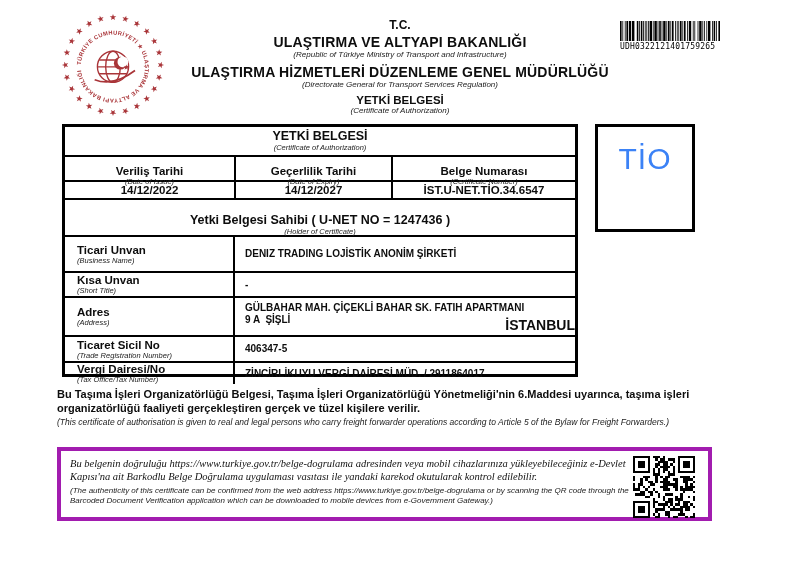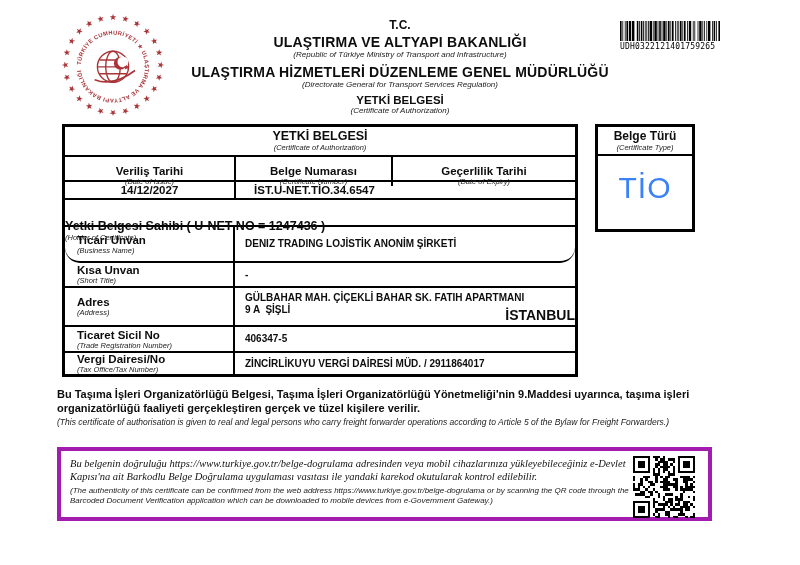--- a/index.html
+++ b/index.html
@@ -28,24 +28,24 @@
   .title-row{height:30px;text-align:center;padding-top:3px;}
   .bt{font-weight:bold;font-size:12.5px;line-height:13px;}
   .cap{font-style:italic;font-size:7.5px;line-height:9px;color:#222;}
   .cols-row{height:25px;display:grid;grid-template-columns:171px 157px 1fr;text-align:center;}
   .cols-row>div{border-right:2px solid #000;padding-top:8px;box-sizing:border-box;}
   .cols-row>div:last-child{border-right:none;}
   .chead{font-weight:bold;font-size:11.5px;line-height:12px;}
   .vals-row{height:18px;display:grid;grid-template-columns:171px 157px 1fr;text-align:center;font-weight:bold;font-size:11.5px;}
   .vals-row>div{border-right:2px solid #000;line-height:16px;box-sizing:border-box;}
   .vals-row>div:last-child{border-right:none;}
-  .holder-row{height:27px;padding-top:20px;}
+  .holder-row{height:37px;text-align:center;padding-top:14px;}
   .frow{display:flex;border-bottom:2px solid #000;box-sizing:border-box;flex:none;}
   .frow.last{border-bottom:none;flex:1;}
-  .r-ticari{height:36px;border-radius:15px;} .r-kisa{height:25px;} .r-adres{height:39px;} .r-sicil{height:26px;}
+  .r-ticari{height:36px;} .r-kisa{height:25px;} .r-adres{height:39px;} .r-sicil{height:26px;}
   .flabel{width:170px;border-right:2px solid #000;box-sizing:border-box;padding-left:12px;display:flex;flex-direction:column;justify-content:center;}
   .fname{font-weight:bold;font-size:11.5px;line-height:12px;}
   .fvalue{flex:1;display:flex;align-items:center;padding:0 8px 0 10px;font-weight:bold;font-size:10px;line-height:12px;}
   .fvalue.top{flex-direction:column;align-items:flex-start;justify-content:flex-start;padding-top:4px;position:relative;}
   .addr-line{white-space:pre-wrap;}
   .addr-right{position:absolute;right:0;bottom:4px;font-weight:bold;font-size:14px;}
 
   
   .type-box{position:absolute;left:595px;top:124px;width:100px;height:108px;border:3px solid #000;box-sizing:border-box;background:#fff;}
   .type-head{text-align:center;border-bottom:2px solid #000;padding:3px 0 2px;}
@@ -181,29 +181,30 @@
     <div class="trow title-row">
       <div class="bt">YETKİ BELGESİ</div>
       <div class="cap">(Certificate of Authorization)</div>
     </div>
     <div class="trow cols-row">
       <div>
         <div class="chead">Veriliş Tarihi</div>
         <div class="cap">(Date of Issue)</div>
       </div>
       <div>
+        <div class="chead">Geçerlilik Tarihi</div>
+        <div class="cap">(Date of Expiry)</div>
+      </div>
+      <div>
         <div class="chead">Belge Numarası</div>
         <div class="cap">(Certificate Number)</div>
       </div>
-      <div>
-        <div class="chead">Geçerlilik Tarihi</div>
-        <div class="cap">(Date of Expiry)</div>
-      </div>
     </div>
     <div class="trow vals-row">
+      <div>14/12/2022</div>
       <div>14/12/2027</div>
       <div>İST.U-NET.TİO.34.6547</div>
     </div>
     <div class="trow holder-row">
       <div class="bt">Yetki Belgesi Sahibi ( U-NET NO = 1247436 )</div>
       <div class="cap">(Holder of Certificate)</div>
     </div>
 
     <div class="trow frow r-ticari">
       <div class="flabel">
@@ -244,29 +245,25 @@
     <div class="frow last">
       <div class="flabel">
         <div class="fname">Vergi Dairesi/No</div>
         <div class="cap">(Tax Office/Tax Number)</div>
       </div>
       <div class="fvalue">ZİNCİRLİKUYU VERGİ DAİRESİ MÜD. / 2911864017</div>
     </div>
   </div>
 
   <div class="type-box">
-    <div class="type-head">
-      <div class="type-title">Belge Türü</div>
-      <div class="type-cap">(Certificate Type)</div>
-    </div>
     <div class="type-value">TİO</div>
   </div>
 
   <div class="note">
-    <div class="note-tr">Bu Taşıma İşleri Organizatörlüğü Belgesi, Taşıma İşleri Organizatörlüğü Yönetmeliği'nin 9.Maddesi uyarınca, taşıma işleri organizatörlüğü faaliyeti gerçekleştiren gerçek ve tüzel kişilere verilir.</div>
+    <div class="note-tr">Bu Taşıma İşleri Organizatörlüğü Belgesi, Taşıma İşleri Organizatörlüğü Yönetmeliği'nin 6.Maddesi uyarınca, taşıma işleri organizatörlüğü faaliyeti gerçekleştiren gerçek ve tüzel kişilere verilir.</div>
     <div class="note-en">(This certificate of authorisation is given to real and legal persons who carry freight forwarder operations according to Article 5 of the Bylaw for Freight Forwarders.)</div>
   </div>
 
   <div class="verify-box">
     <div class="v-inner">
       <div class="v-tr">Bu belgenin doğruluğu https://www.turkiye.gov.tr/belge-dogrulama adresinden veya mobil cihazlarınıza yükleyebileceğiniz e-Devlet Kapısı'na ait Barkodlu Belge Doğrulama uygulaması vasıtası ile yandaki karekod okutularak kontrol edilebilir.</div>
       <div class="v-en">(The authenticity of this certificate can be confirmed from the web address https://www.turkiye.gov.tr/belge-dogrulama or by scanning the QR code through the Barcoded Document Verification application which can be downloaded to mobile devices from e-Government Gateway.)</div>
     </div>
     <svg id="qr" viewBox="0 0 25 25">
         <rect x="8" y="0" width="1" height="1" fill="#000"></rect>

